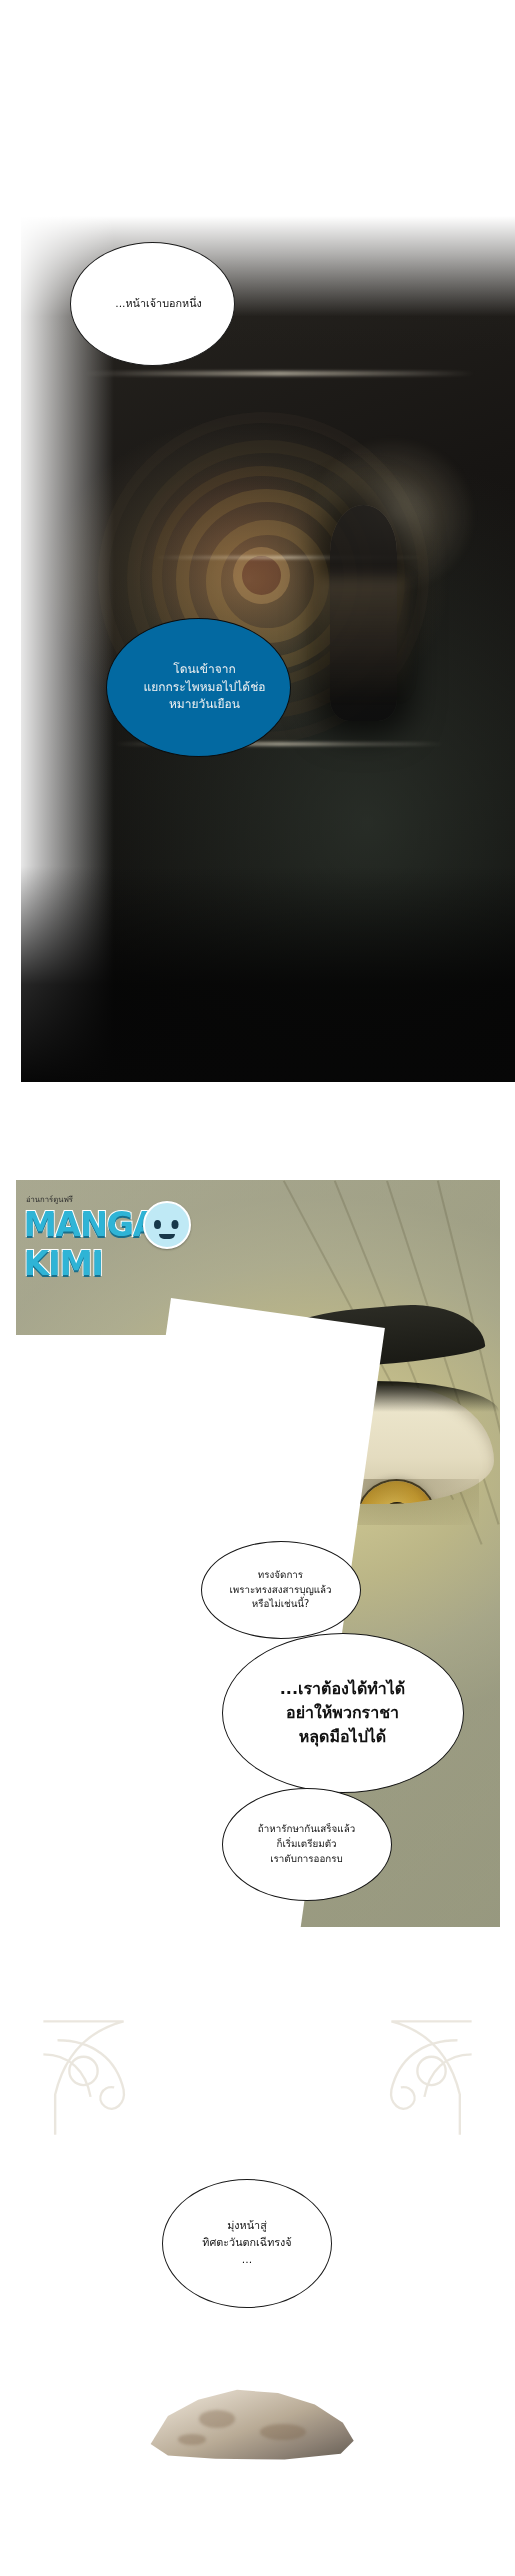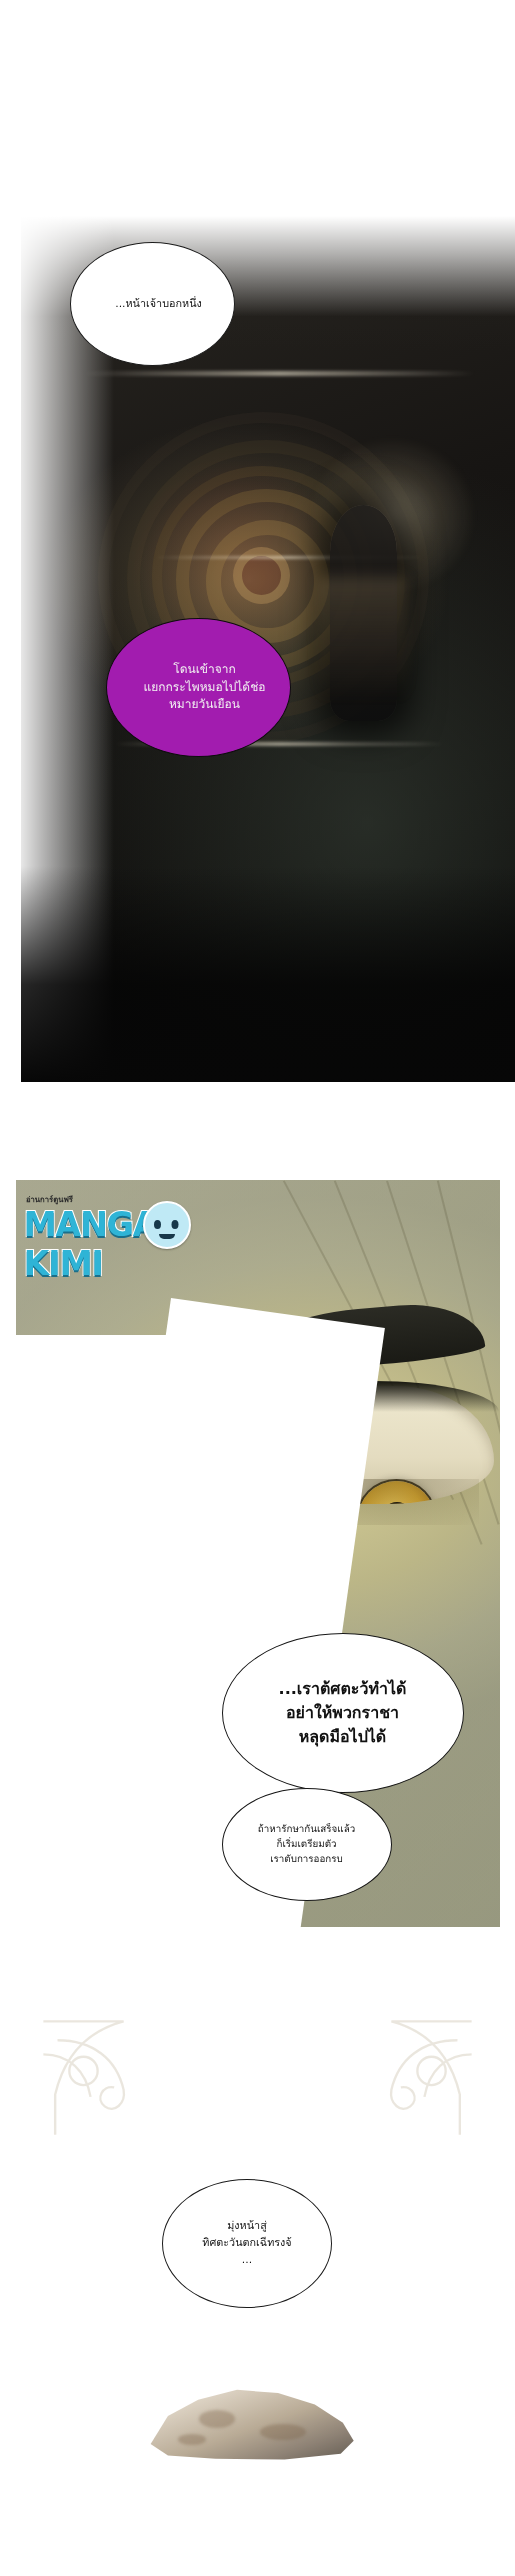--- a/index.html
+++ b/index.html
@@ -122,21 +122,21 @@
     display: flex;
     align-items: center;
     justify-content: center;
     text-align: center;
     color: #111;
     line-height: 1.45;
     box-sizing: border-box;
     padding: 9.3px 11.3px;
   }
   .bubble.dark {
-    background: #a21caf;
+    background: #0369a1;
     border-color: #0c0c0c;
     color: #f2f2f2;
   }
   .bubble .txt { display: block; white-space: pre-line; margin-left: 12px; }
 
   .b1 { left: 70px; top: 242px; width: 165px; height: 124px; font-size: 10.8px; }
   .b2 { left: 106px; top: 618px; width: 185px; height: 139px; font-size: 12px; }
 
   
   .panel2 {
@@ -262,21 +262,21 @@
     -webkit-text-stroke: 2.1px #ffffff;
     paint-order: stroke fill;
     text-shadow: 0 1.5px 0 #1b6f8a;
   }
   .logo-sub {
     position: absolute;
     left: 5.2px;
     top: 6.2px;
     font-size: 7.7px;
     color: #2b2b2b;
-    font-weight: bold;
+    font-weight: normal;
   }
   .logo-mascot {
     position: absolute;
     left: 122px;
     top: 13.4px;
     width: 44px;
     height: 44px;
     border-radius: 50%;
     background: #bfe9f5;
     border: 2.1px solid #ffffff;
@@ -438,23 +438,28 @@
 
     <div class="p2-whitecorner"></div>
     <div class="p2-diag"></div>
 
     <div class="logo">
       <div class="logo-sub">อ่านการ์ตูนฟรี</div>
       <div class="logo-text">MANGA KIMI</div>
       <div class="logo-mascot"></div>
     </div>
 
+    <div class="bubble2 b3">
+      <span class="txt" style="white-space:pre-line">ทรงจัดการ
+เพราะทรงสงสารบุญแล้ว
+หรือไม่เช่นนี้?</span>
+    </div>
 
     <div class="bubble2 b4">
-      <span class="txt" style="white-space:pre-line">...เราต้ศตะว้ทำได้
+      <span class="txt" style="white-space:pre-line">...เราต้องได้ทำได้
 อย่าให้พวกราชา
 หลุดมือไปได้</span>
     </div>
 
     <div class="bubble2 b5">
       <span class="txt" style="white-space:pre-line">ถ้าหารักษากันเสร็จแล้ว
 ก็เริ่มเตรียมตัว
 เราตับการออกรบ</span>
     </div>
   </div>

